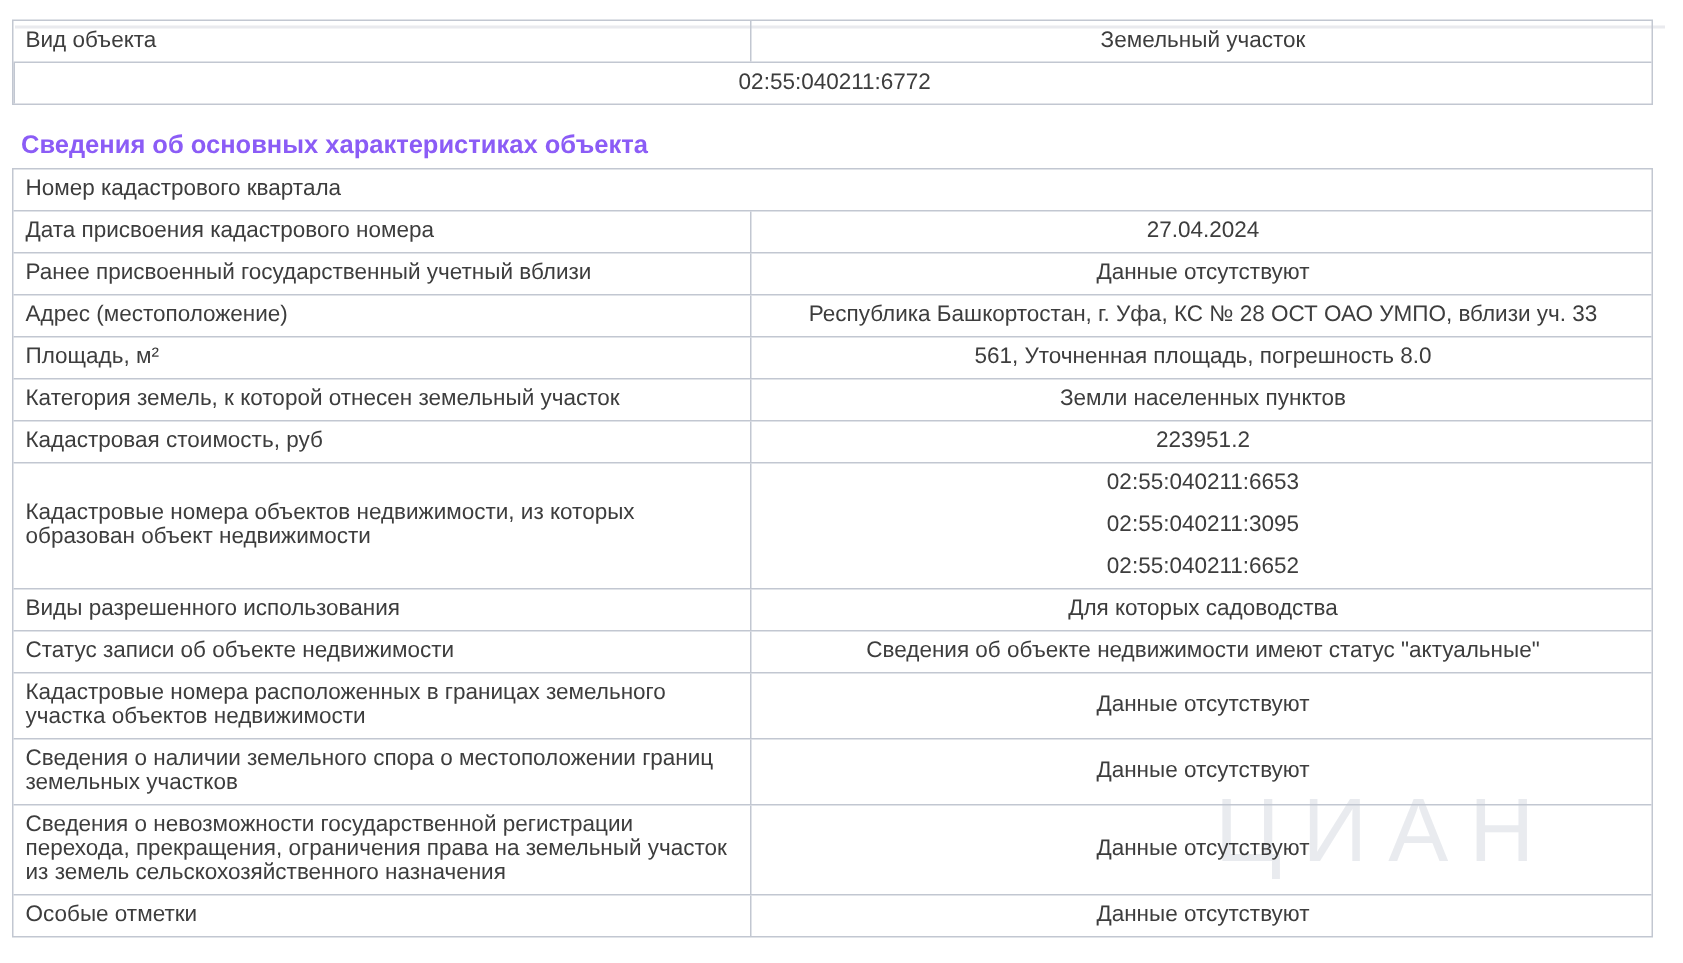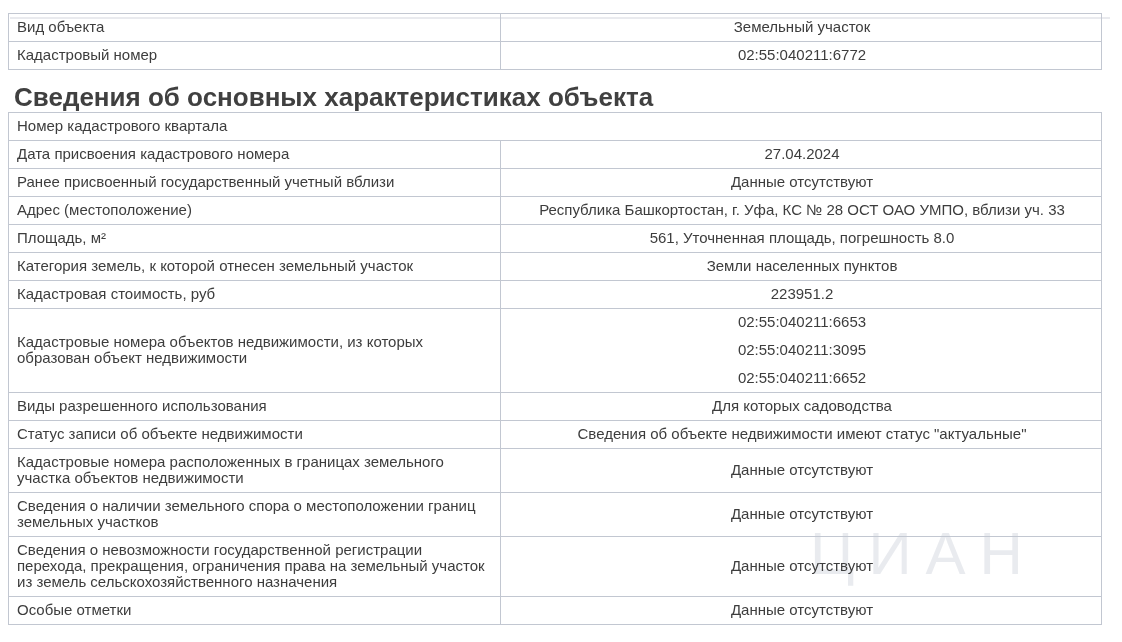--- a/index.html
+++ b/index.html
@@ -33,24 +33,24 @@
     margin: 0 20px 0 8px;
     border: 1px solid #c2c7d1;
     background: transparent;
     z-index: 2;
   }
   .table-summary {
     margin-top: 13px;
   }
   .section-title {
     margin: 16px 0 4px 14px;
-    font-size: 26px;
+    font-size: 17px;
     line-height: 22px;
     font-weight: bold;
-    color: #404040;
+    color: #8b5cf6;
   }
   .row {
     display: flex;
     align-items: center;
     border-top: 1px solid #c2c7d1;
   }
   .row:first-child {
     border-top: none;
   }
   .cell {
@@ -97,21 +97,20 @@
   <div class="top-faint-line"></div>
 
   <div class="cad-table table-summary">
       <div class="row">
         <div class="cell label">Вид объекта</div>
         <div class="cell value">
           <div class="value-line">Земельный участок</div>
         </div>
       </div>
       <div class="row">
-        <div class="cell label">Кадастровый номер</div>
         <div class="cell value">
           <div class="value-line">02:55:040211:6772</div>
         </div>
       </div>
     </div>
 
   <h2 class="section-title">Сведения об основных характеристиках объекта</h2>
 
   <div class="cad-table table-main">
       <div class="row">

